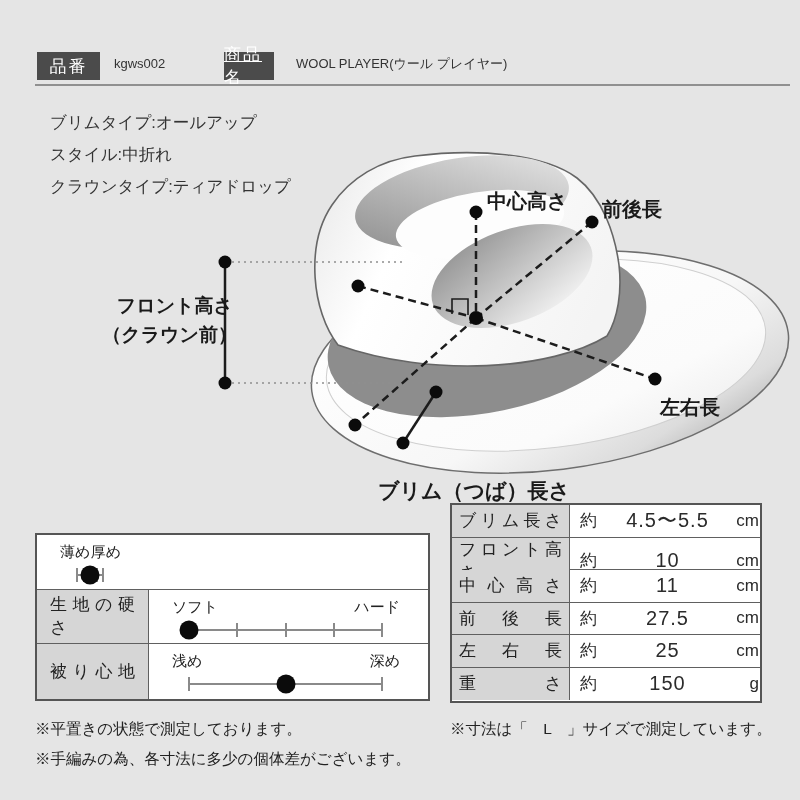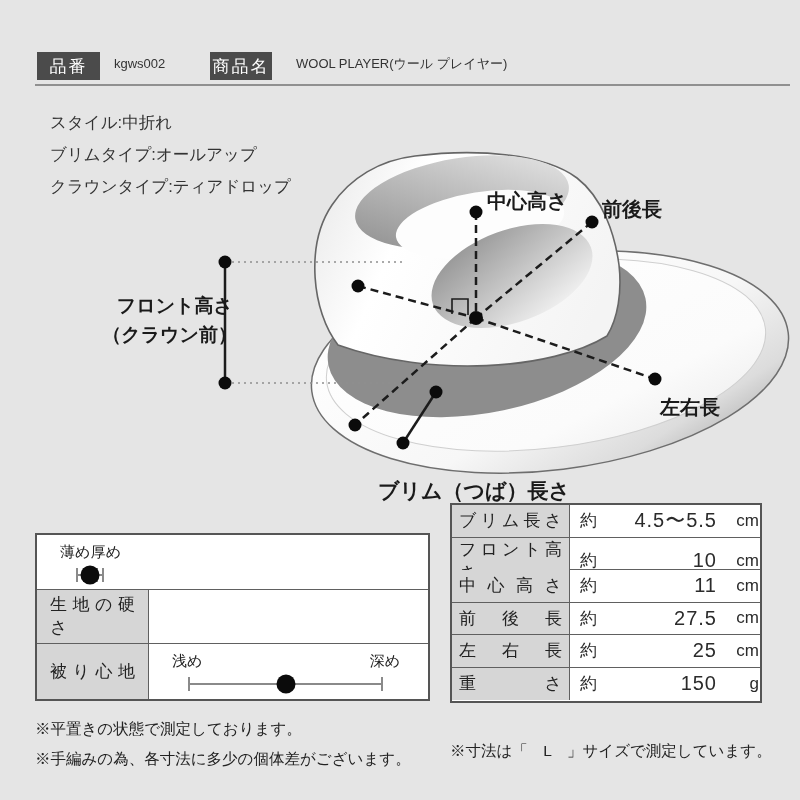--- a/index.html
+++ b/index.html
@@ -26,21 +26,21 @@
   .cell{box-sizing:border-box;display:flex;align-items:center;}
   .hcell{background:#d6d6d6;border-right:1.5px solid #606060;font-size:17px;color:#222;}
   .jtxt{display:block;width:100%;text-align:justify;text-align-last:justify;}
 
   
   #sizeTbl{left:450px;top:503px;width:312px;height:200px;}
   #sizeTbl .trow{grid-template-columns:118px 1fr;height:32.5px;}
   #sizeTbl .hcell{padding:0 7px;}
   #sizeTbl .vcell{padding:0;}
   #sizeTbl .approx{width:38px;padding-left:10px;font-size:17px;}
-  #sizeTbl .val{flex:1;text-align:right;font-size:20px;letter-spacing:1px;}
+  #sizeTbl .val{flex:1;text-align:center;font-size:20px;letter-spacing:1px;}
   #sizeTbl .unit{width:42px;padding-right:1px;text-align:right;font-size:17px;}
 
   
   #attrTbl{left:35px;top:533px;width:395px;height:168px;}
   #attrTbl .trow{grid-template-columns:112px 1fr;height:54.5px;}
   #attrTbl .hcell{padding:0 13px;}
   #attrTbl .vcell{display:block;padding:6px 0 0 0;text-align:center;}
   .mm{display:flex;justify-content:space-between;font-size:15px;
       padding:2px 28px 0 23px;height:19px;color:#222;}
   .track{position:relative;height:20px;margin:3px 46px 0 40px;}
@@ -53,27 +53,27 @@
   
   .fnote{position:absolute;font-size:15.5px;line-height:30px;color:#222;}
 </style>
 </head>
 <body>
 
 <div class="page">
 
   <div class="tag" style="left:37px;top:52px;width:63px;background:#4b4b4b;">品番</div>
   <div class="hval" style="left:114px;top:56px;">kgws002</div>
-  <div class="tag" style="left:210px;top:52px;width:62px;background:#4b4b4b;">商品名</div>
+  <div class="tag" style="left:224px;top:52px;width:50px;background:#4b4b4b;text-decoration:underline;">商品名</div>
   <div class="hval" style="left:296px;top:55px;">WOOL PLAYER(ウール プレイヤー)</div>
   <div class="hrule" style="left:35px;top:84px;width:755px;background:#909090;"></div>
 
   <div class="specs">
+    <div>ブリムタイプ:オールアップ</div>
     <div>スタイル:中折れ</div>
-    <div>ブリムタイプ:オールアップ</div>
     <div>クラウンタイプ:ティアドロップ</div>
   </div>
 
   <svg width="800" height="390" viewBox="0 0 800 390">
     <defs>
       <linearGradient id="gBrim" x1="0.1" y1="0.15" x2="0.95" y2="0.95">
         <stop offset="0" stop-color="#ffffff"></stop>
         <stop offset="0.55" stop-color="#f7f7f7"></stop>
         <stop offset="0.82" stop-color="#dcdcdc"></stop>
         <stop offset="1" stop-color="#a8a8a8"></stop>
@@ -179,20 +179,35 @@
             <div class="tick" style="left:75%"></div>
             <div class="tick" style="left:100%"></div>
             <div class="dot" style="left:50%"></div>
           </div>
       </div>
     </div>
     <div class="trow">
       <div class="cell hcell">
         <span class="jtxt">生地の硬さ</span>
         </div>
+      <div class="cell vcell">
+        <div class="mm">
+          <span>ソフト</span>
+          <span>ハード</span>
+        </div>
+        <div class="track">
+            <div class="tline"></div>
+            <div class="tick" style="left:0%"></div>
+            <div class="tick" style="left:25%"></div>
+            <div class="tick" style="left:50%"></div>
+            <div class="tick" style="left:75%"></div>
+            <div class="tick" style="left:100%"></div>
+            <div class="dot" style="left:0%"></div>
+          </div>
+      </div>
     </div>
     <div class="trow">
       <div class="cell hcell">
         <span class="jtxt">被り心地</span>
         </div>
       <div class="cell vcell">
         <div class="mm">
           <span>浅め</span>
           <span>深め</span>
         </div>
@@ -266,17 +281,17 @@
         <span class="val">150</span>
         <span class="unit">g</span>
       </div>
     </div>
   </div>
 
   <div class="fnote" style="left:35px;top:714px;">
     <div>※平置きの状態で測定しております。</div>
     <div>※手編みの為、各寸法に多少の個体差がございます。</div>
   </div>
-  <div class="fnote" style="left:450px;top:714px;margin-top:22px;">
+  <div class="fnote" style="left:450px;top:714px;">
     <div>※寸法は「　L　」サイズで測定しています。</div>
   </div>
 
 </div>
 
 </body></html>

